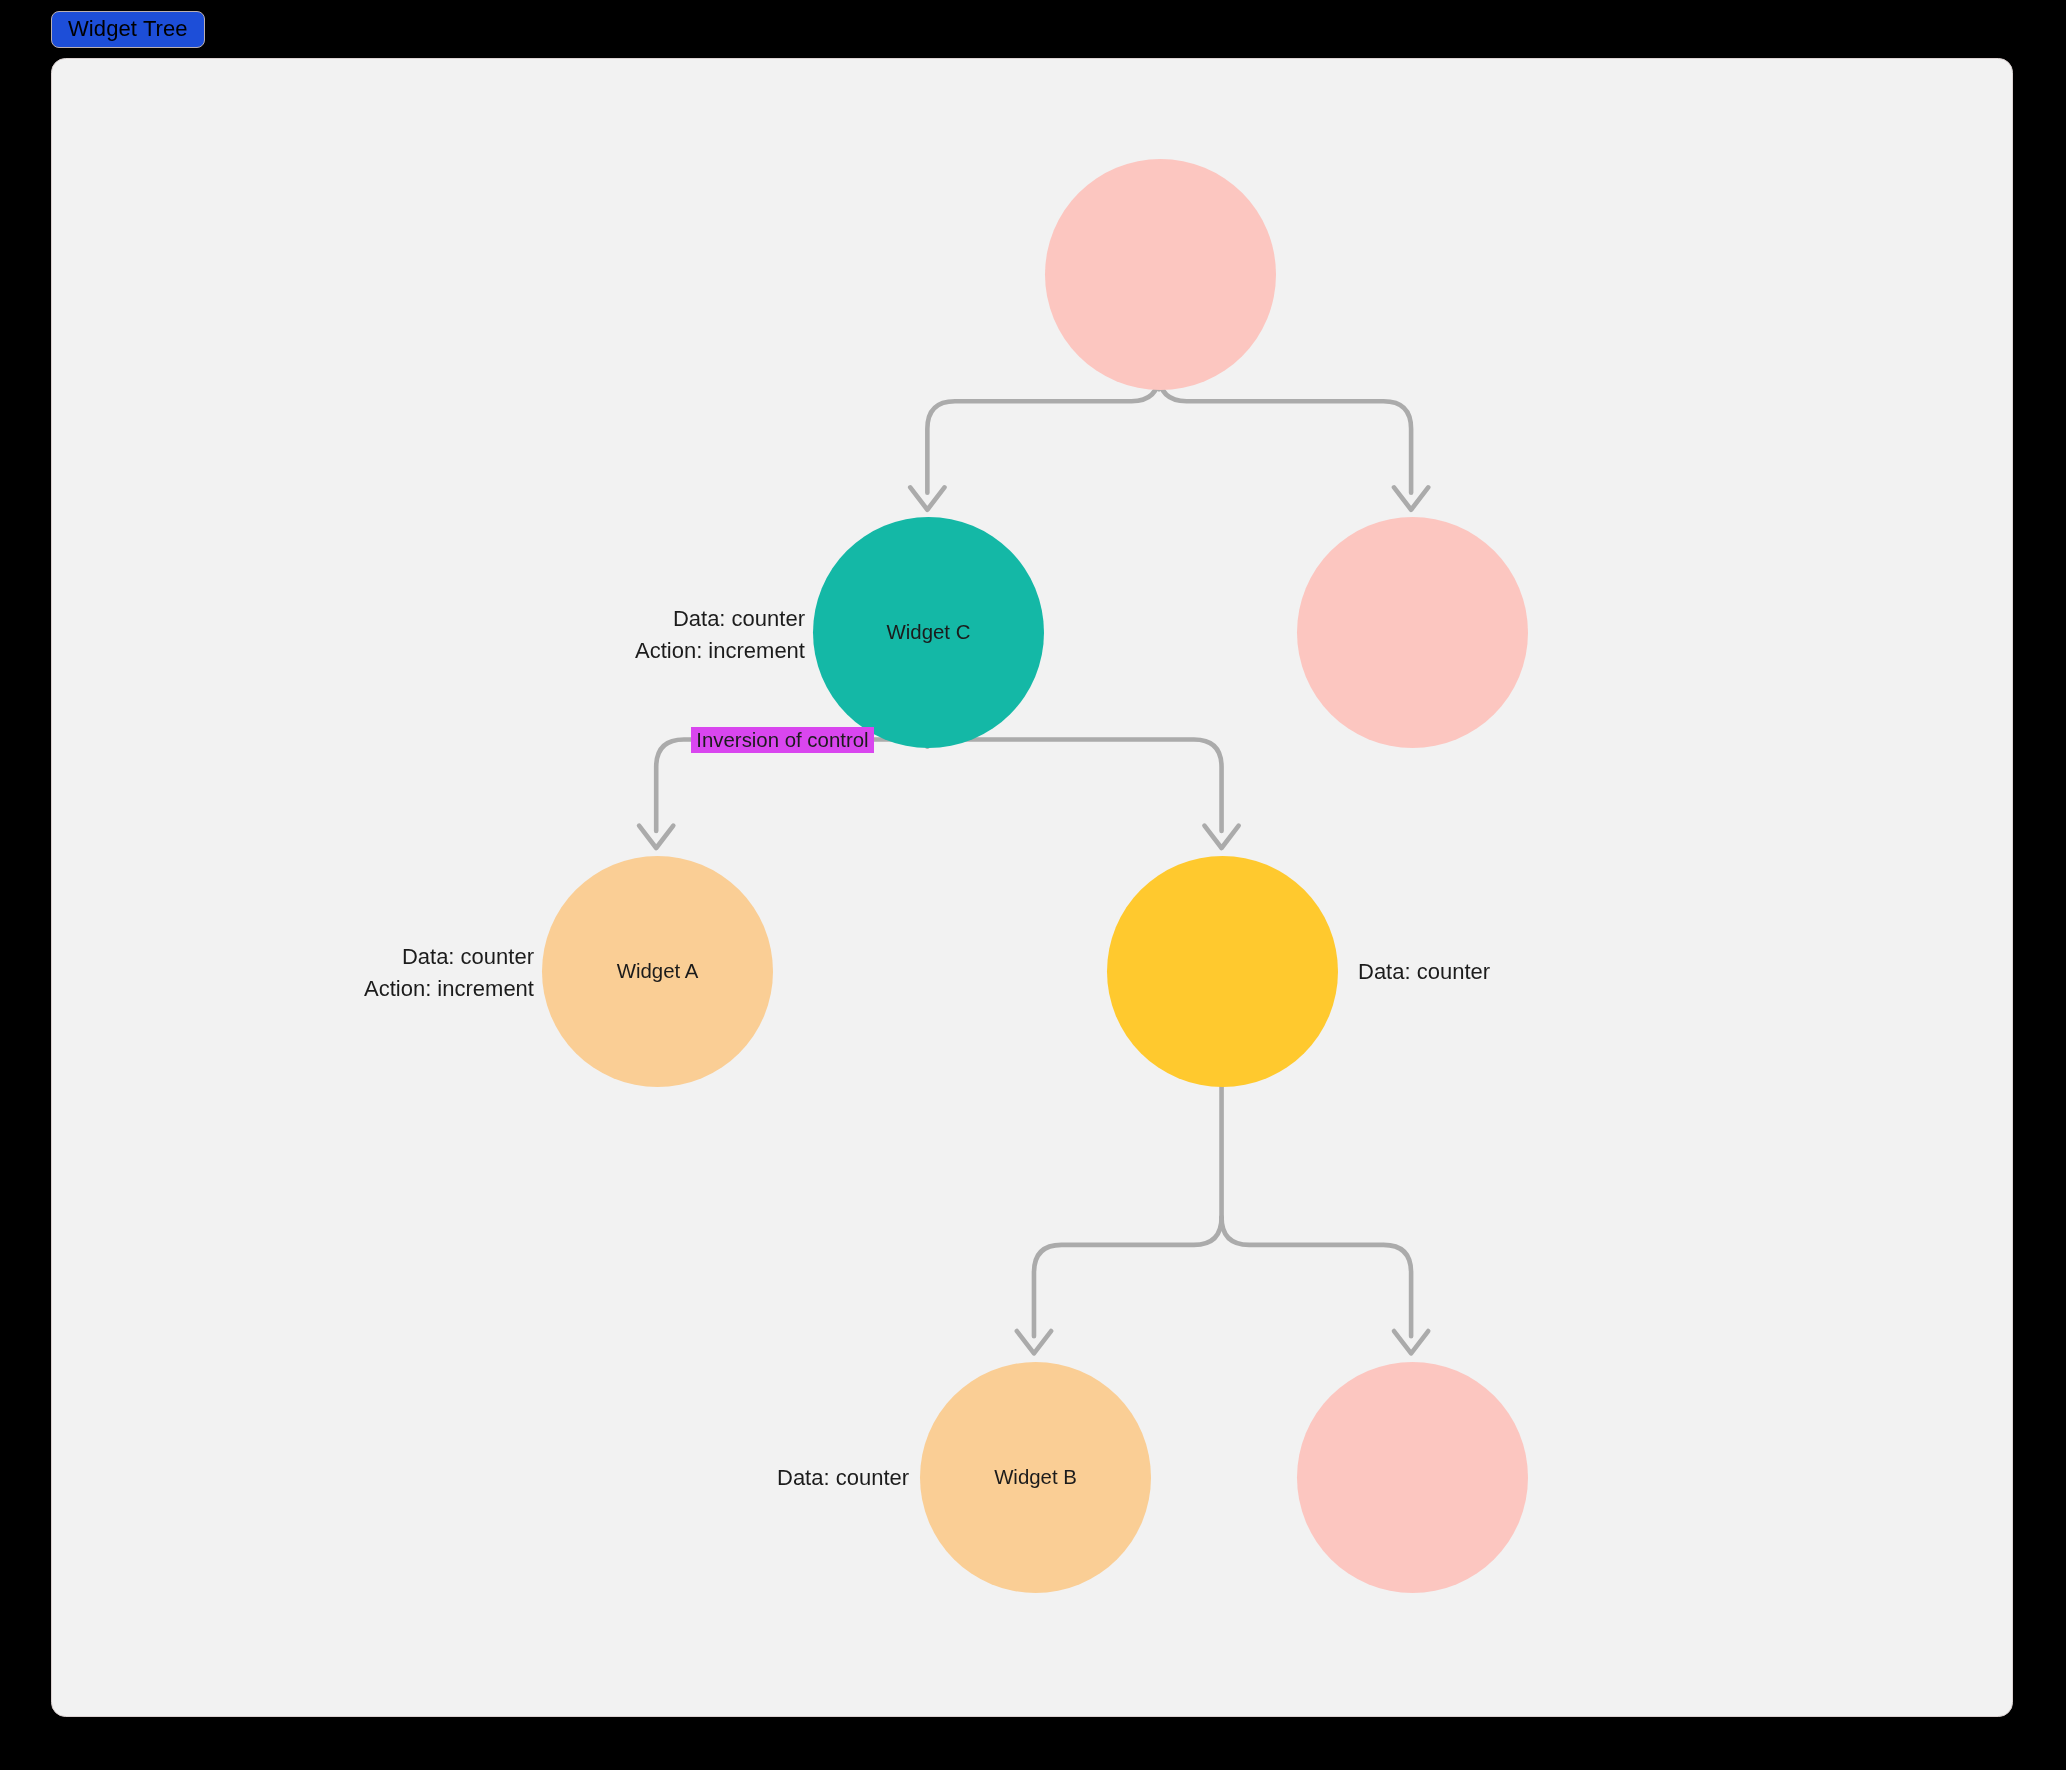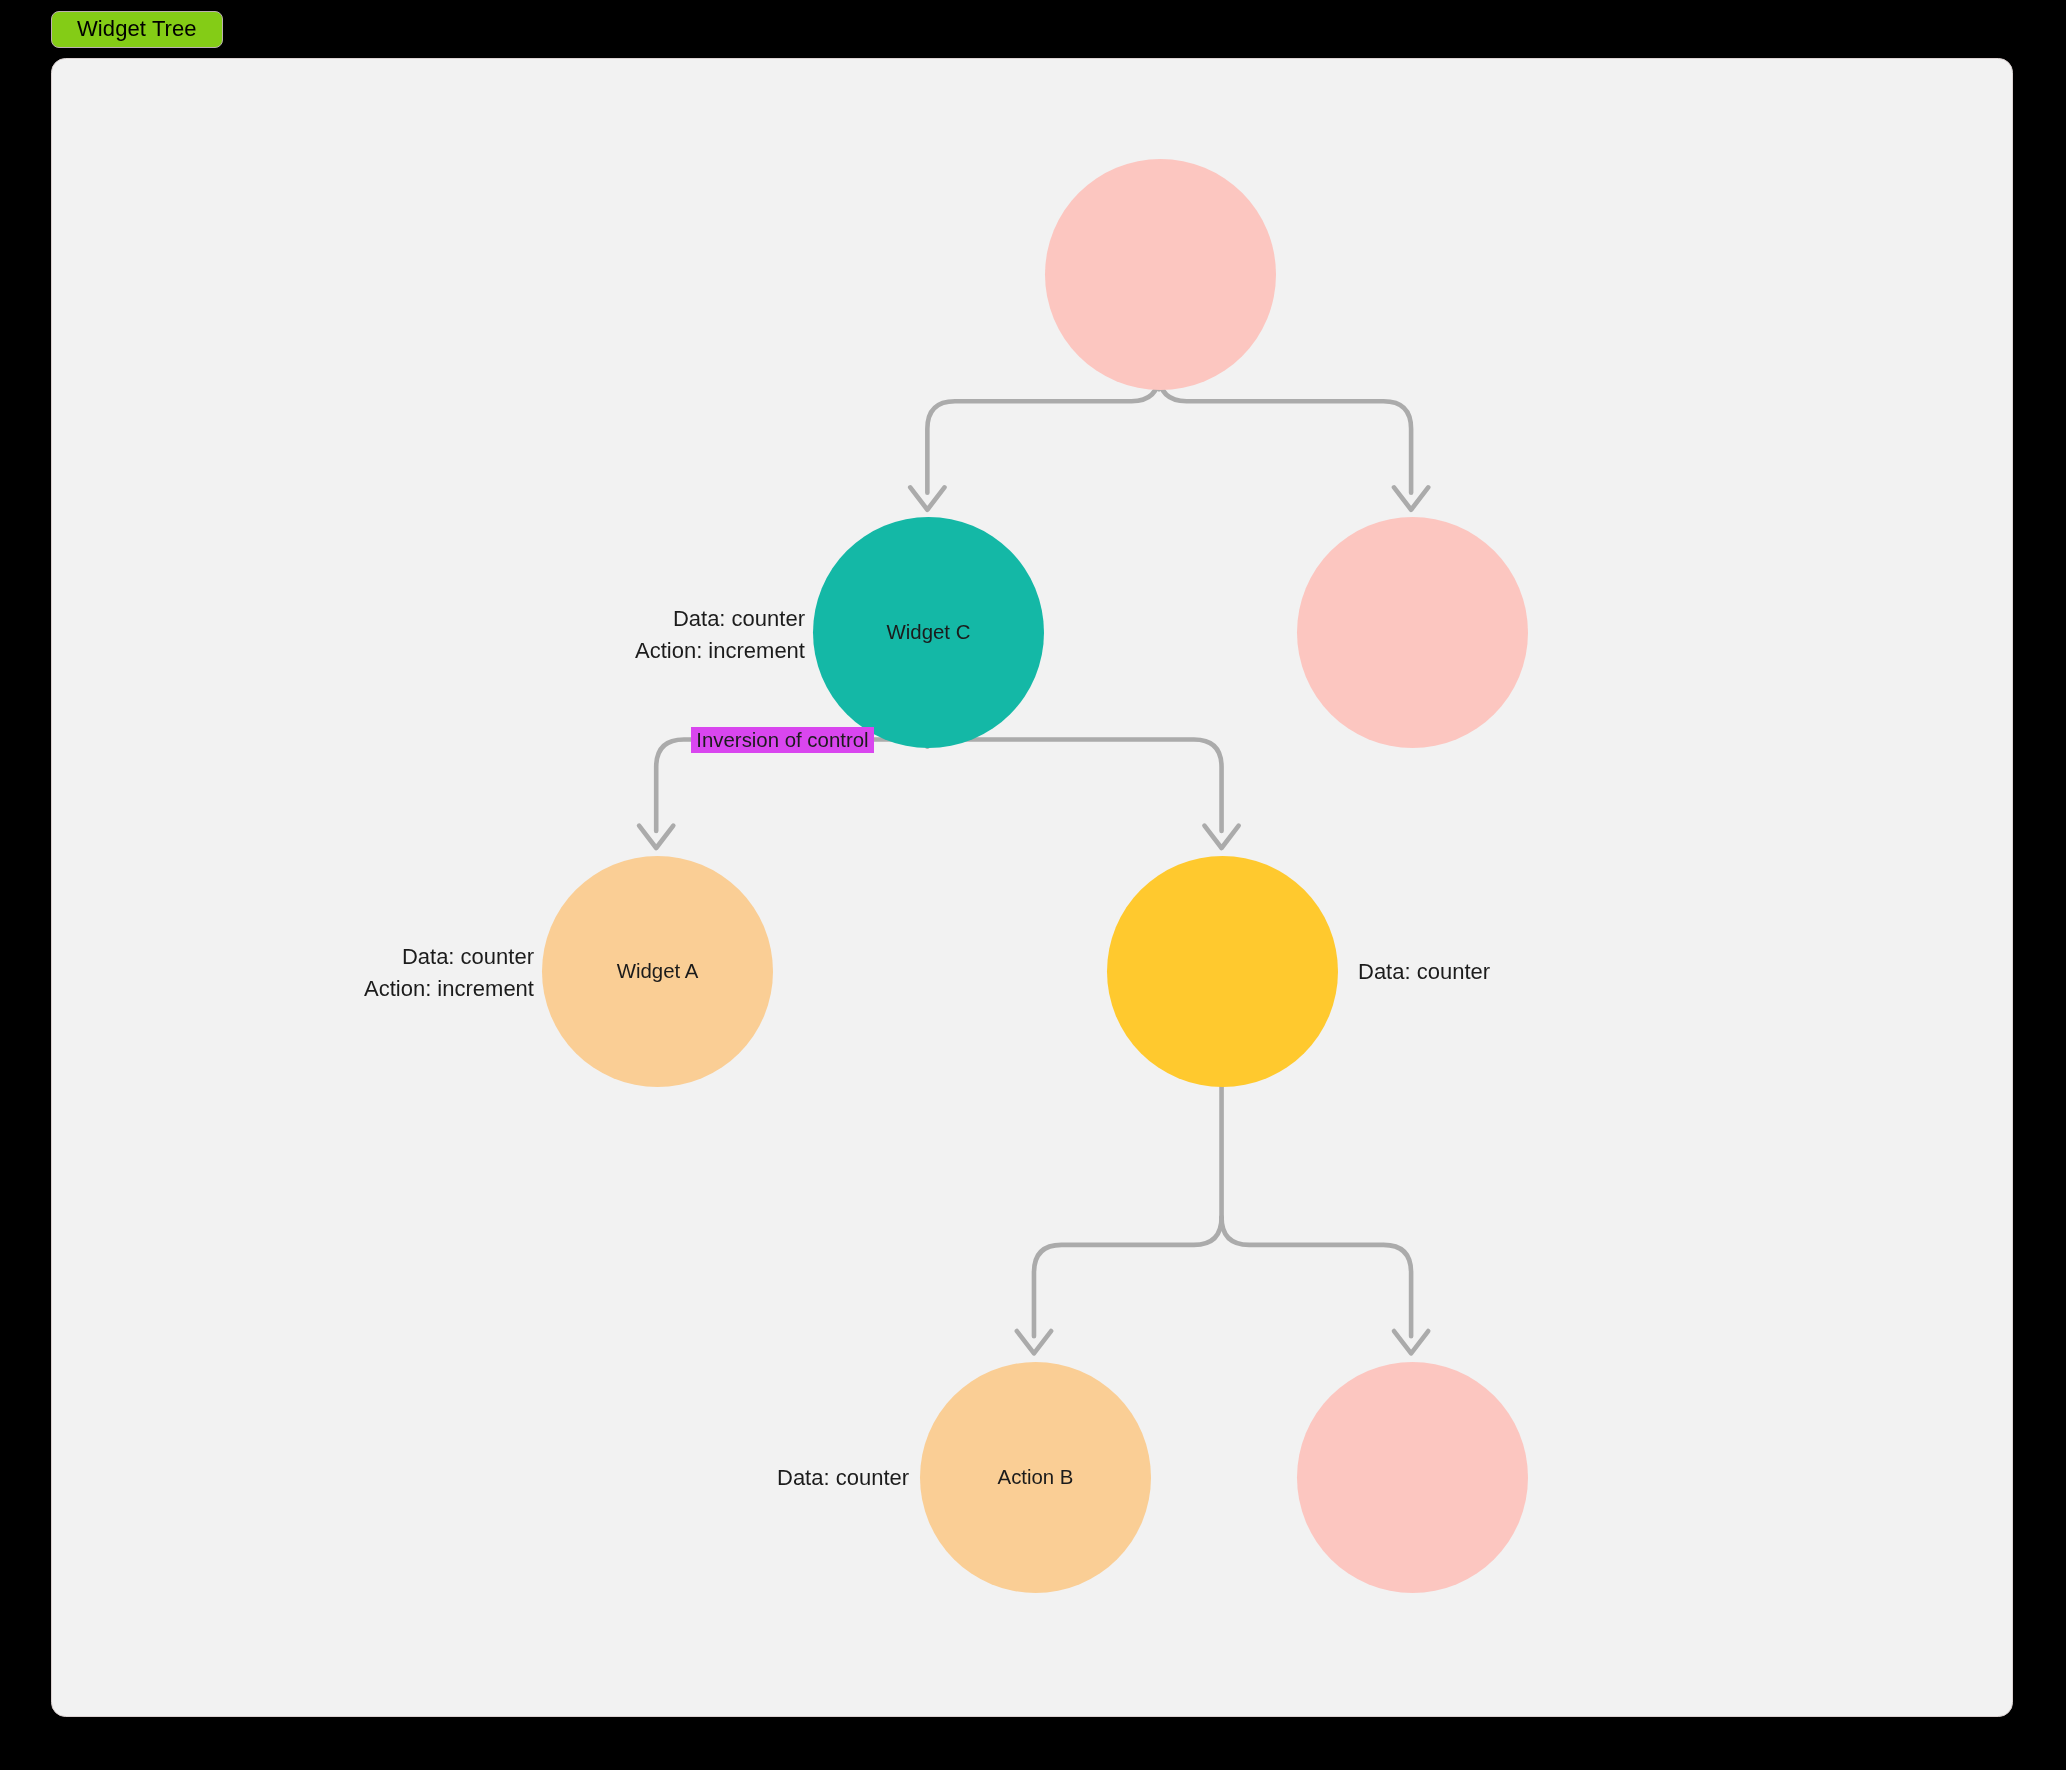--- a/index.html
+++ b/index.html
@@ -25,22 +25,22 @@
     left: 51px;
     top: 10.5px;
     z-index: 30;
   }
 
   .tab-pill {
     display: inline-flex;
     align-items: center;
     justify-content: center;
     height: 37px;
-    padding: 0 25px;
-    background: #84cc16;
+    padding: 0 16px;
+    background: #1d4ed8;
     border: 0.7px solid #BCB0B0;
     border-radius: 8px;
     color: #000000;
     font-size: 22px;
     line-height: 1;
     letter-spacing: 0.1px;
     white-space: nowrap;
   }
 
   
@@ -138,21 +138,21 @@
         <div class="node" style="left: 993px; top: 100px; width: 231px; height: 231px; background: rgb(252, 198, 192);"></div>
         <div class="node" style="left: 761px; top: 458px; width: 231px; height: 231px; background: #14b8a6;">
           <span class="node-label">Widget C</span>
         </div>
         <div class="node" style="left: 1245px; top: 458px; width: 231px; height: 231px; background: rgb(252, 198, 192);"></div>
         <div class="node" style="left: 490px; top: 797px; width: 231px; height: 231px; background: rgb(250, 206, 149);">
           <span class="node-label">Widget A</span>
         </div>
         <div class="node" style="left: 1055px; top: 797px; width: 231px; height: 231px; background: rgb(255, 201, 46);"></div>
         <div class="node" style="left: 868px; top: 1303px; width: 231px; height: 231px; background: rgb(250, 206, 149);">
-          <span class="node-label">Action B</span>
+          <span class="node-label">Widget B</span>
         </div>
         <div class="node" style="left: 1245px; top: 1303px; width: 231px; height: 231px; background: rgb(252, 198, 192);"></div>
       </div>
     <div id="annotations-layer">
         <div class="edge-label" style="left: 639px; top: 668px;">Inversion of control</div>
         <div class="annotation right-aligned" style="top: 544px; left: 583px;">
           <span class="ann-line">Data: counter</span>
           <span class="ann-line">Action: increment</span>
         </div>
         <div class="annotation right-aligned" style="top: 882px; left: 312px;">

